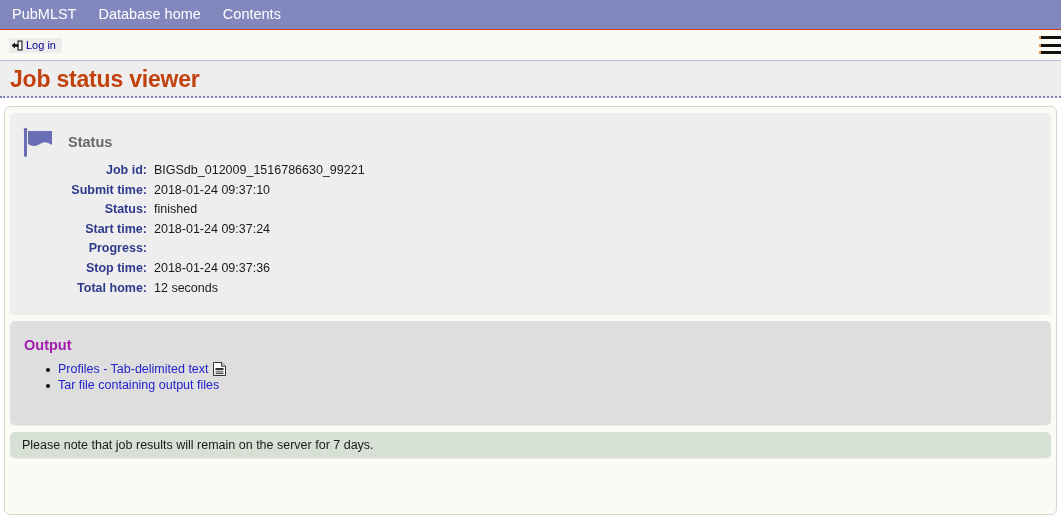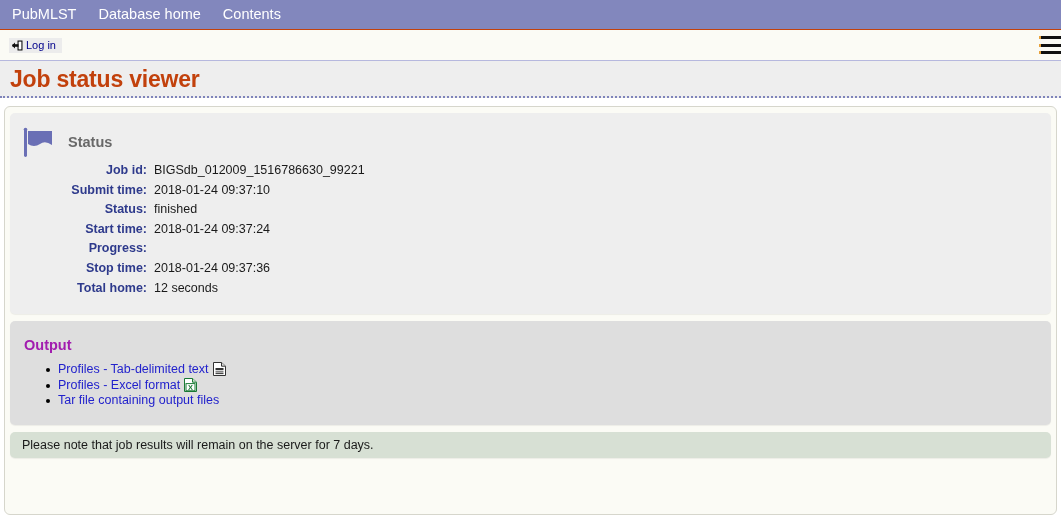--- a/index.html
+++ b/index.html
@@ -306,31 +306,20 @@
           <svg class="file-icon" viewBox="0 0 13 14" aria-hidden="true">
             <path d="M0.5 0.5 H8.5 L12.5 4.2 V13.5 H0.5 Z" fill="#ffffff" stroke="#333333"></path>
             <path d="M8.5 0.5 L8.5 4.2 L12.5 4.2" fill="#dddddd" stroke="#333333"></path>
             <rect x="2.5" y="6" width="8" height="2.2" fill="#333333"></rect>
             <rect x="2.5" y="9.4" width="8" height="1" fill="#333333"></rect>
             <rect x="2.5" y="11.1" width="8" height="1" fill="#333333"></rect>
           </svg>
         </span>
       </li>
       <li>
-        <a>Profiles - Excel format</a>
-        <span>
-          <svg class="file-icon" viewBox="0 0 13 14" aria-hidden="true">
-            <path d="M0.5 0.5 H8.5 L12.5 4.2 V13.5 H0.5 Z" fill="#ffffff" stroke="#1a7a34"></path>
-            <path d="M8.5 0.5 L8.5 4.2 L12.5 4.2" fill="#cfe5cf" stroke="#1a7a34"></path>
-            <rect x="2" y="5.6" width="9" height="7.2" fill="#ffffff" stroke="#1a7a34"></rect>
-            <text x="6.4" y="11.6" font-size="7.4" font-weight="bold" fill="#1a7a34" text-anchor="middle" font-family="Liberation Sans, sans-serif">X</text>
-          </svg>
-        </span>
-      </li>
-      <li>
         <a>Tar file containing output files</a>
       </li>
     </ul>
   </div>
 
   <div id="notice">
     <span class="ntxt">Please note that job results will remain on the server for 7 days.</span>
   </div>
 
 </div>

